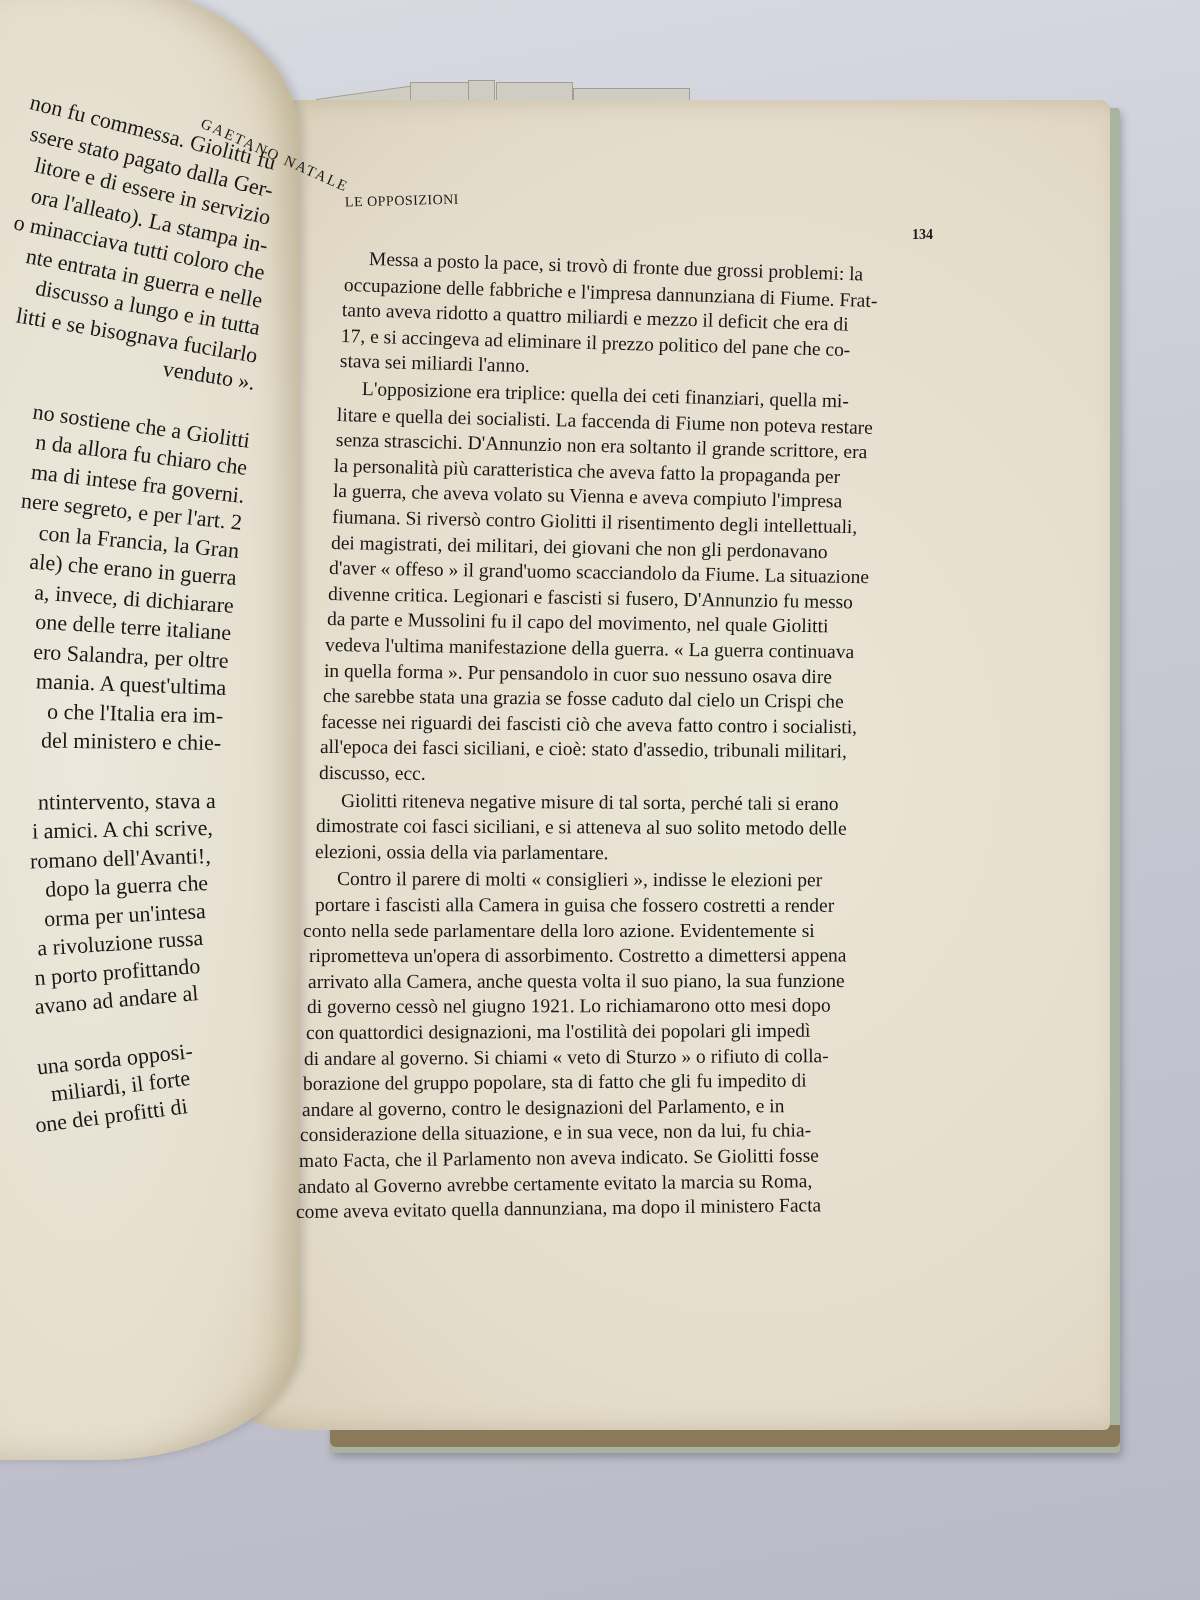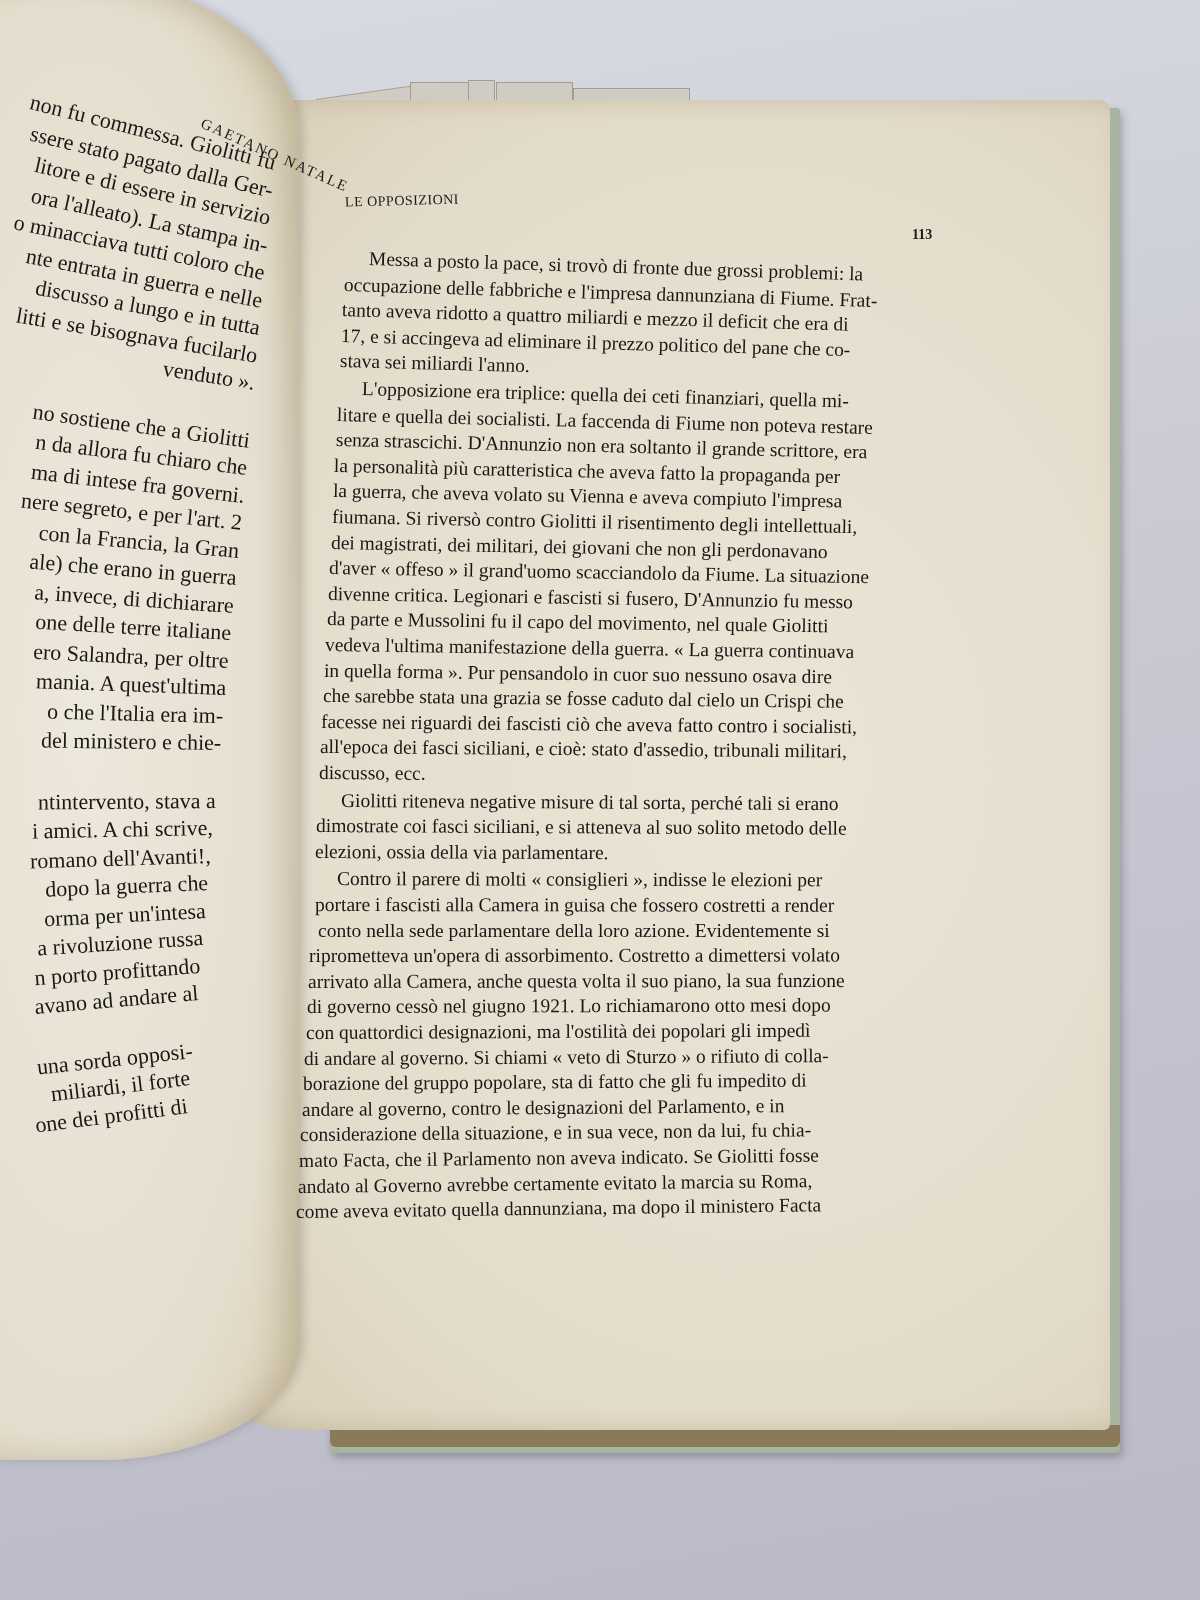--- a/index.html
+++ b/index.html
@@ -112,21 +112,21 @@
     <div class="left-line" style="right: 994.429px; top: 897.5px; transform: rotate(-2.97deg);">orma per un'intesa</div>
     <div class="left-line" style="right: 997px; top: 925px; transform: rotate(-3.6deg);">a rivoluzione russa</div>
     <div class="left-line" style="right: 999.571px; top: 952.5px; transform: rotate(-4.23deg);">n porto profittando</div>
     <div class="left-line" style="right: 1002.14px; top: 980px; transform: rotate(-4.86deg);">avano ad andare al</div>
     <div class="left-line" style="right: 1007.29px; top: 1037.5px; transform: rotate(-6.11deg);">una sorda opposi-</div>
     <div class="left-line" style="right: 1009.86px; top: 1065px; transform: rotate(-6.74deg);">miliardi, il forte</div>
     <div class="left-line" style="right: 1012.43px; top: 1092.5px; transform: rotate(-7.37deg);">one dei profitti di</div>
   </div>
 
 <div class="running-head">LE OPPOSIZIONI</div>
-<div class="page-number">113</div>
+<div class="page-number">134</div>
 <div id="right-lines">
     <div class="body-line" style="left: 369px; top: 248px; transform: rotate(1.8deg);">Messa a posto la pace, si trovò di fronte due grossi problemi: la</div>
     <div class="body-line" style="left: 343.684px; top: 273.6px; transform: rotate(1.73deg);">occupazione delle fabbriche e l'impresa dannunziana di Fiume. Frat-</div>
     <div class="body-line" style="left: 342.368px; top: 299.2px; transform: rotate(1.66deg);">tanto aveva ridotto a quattro miliardi e mezzo il deficit che era di</div>
     <div class="body-line" style="left: 341.053px; top: 324.8px; transform: rotate(1.59deg);">17, e si accingeva ad eliminare il prezzo politico del pane che co-</div>
     <div class="body-line" style="left: 339.737px; top: 350.4px; transform: rotate(1.53deg);">stava sei miliardi l'anno.</div>
     <div class="body-line" style="left: 362.421px; top: 378px; transform: rotate(1.46deg);">L'opposizione era triplice: quella dei ceti finanziari, quella mi-</div>
     <div class="body-line" style="left: 337.105px; top: 403.6px; transform: rotate(1.39deg);">litare e quella dei socialisti. La faccenda di Fiume non poteva restare</div>
     <div class="body-line" style="left: 335.789px; top: 429.2px; transform: rotate(1.32deg);">senza strascichi. D'Annunzio non era soltanto il grande scrittore, era</div>
     <div class="body-line" style="left: 334.474px; top: 454.8px; transform: rotate(1.25deg);">la personalità più caratteristica che aveva fatto la propaganda per</div>
@@ -140,22 +140,22 @@
     <div class="body-line" style="left: 323.947px; top: 659.6px; transform: rotate(0.71deg);">in quella forma ». Pur pensandolo in cuor suo nessuno osava dire</div>
     <div class="body-line" style="left: 322.632px; top: 685.2px; transform: rotate(0.64deg);">che sarebbe stata una grazia se fosse caduto dal cielo un Crispi che</div>
     <div class="body-line" style="left: 321.316px; top: 710.8px; transform: rotate(0.57deg);">facesse nei riguardi dei fascisti ciò che aveva fatto contro i socialisti,</div>
     <div class="body-line" style="left: 320px; top: 736.4px; transform: rotate(0.5deg);">all'epoca dei fasci siciliani, e cioè: stato d'assedio, tribunali militari,</div>
     <div class="body-line" style="left: 318.684px; top: 762px; transform: rotate(0.43deg);">discusso, ecc.</div>
     <div class="body-line" style="left: 341.368px; top: 789.6px; transform: rotate(0.36deg);">Giolitti riteneva negative misure di tal sorta, perché tali si erano</div>
     <div class="body-line" style="left: 316.053px; top: 815.2px; transform: rotate(0.29deg);">dimostrate coi fasci siciliani, e si atteneva al suo solito metodo delle</div>
     <div class="body-line" style="left: 314.737px; top: 840.8px; transform: rotate(0.23deg);">elezioni, ossia della via parlamentare.</div>
     <div class="body-line" style="left: 337.421px; top: 868.4px; transform: rotate(0.16deg);">Contro il parere di molti « consiglieri », indisse le elezioni per</div>
     <div class="body-line" style="left: 315px; top: 894px; transform: rotate(0.09deg);">portare i fascisti alla Camera in guisa che fossero costretti a render</div>
-    <div class="body-line" style="left: 318px; top: 919.6px; transform: rotate(0.02deg);">conto nella sede parlamentare della loro azione. Evidentemente si</div>
-    <div class="body-line" style="left: 309.474px; top: 945.2px; transform: rotate(-0.05deg);">riprometteva un'opera di assorbimento. Costretto a dimettersi volato</div>
+    <div class="body-line" style="left: 303px; top: 919.6px; transform: rotate(0.02deg);">conto nella sede parlamentare della loro azione. Evidentemente si</div>
+    <div class="body-line" style="left: 309.474px; top: 945.2px; transform: rotate(-0.05deg);">riprometteva un'opera di assorbimento. Costretto a dimettersi appena</div>
     <div class="body-line" style="left: 308.158px; top: 970.8px; transform: rotate(-0.12deg);">arrivato alla Camera, anche questa volta il suo piano, la sua funzione</div>
     <div class="body-line" style="left: 306.842px; top: 996.4px; transform: rotate(-0.18deg);">di governo cessò nel giugno 1921. Lo richiamarono otto mesi dopo</div>
     <div class="body-line" style="left: 305.526px; top: 1022px; transform: rotate(-0.25deg);">con quattordici designazioni, ma l'ostilità dei popolari gli impedì</div>
     <div class="body-line" style="left: 304.211px; top: 1047.6px; transform: rotate(-0.32deg);">di andare al governo. Si chiami « veto di Sturzo » o rifiuto di colla-</div>
     <div class="body-line" style="left: 302.895px; top: 1073.2px; transform: rotate(-0.39deg);">borazione del gruppo popolare, sta di fatto che gli fu impedito di</div>
     <div class="body-line" style="left: 301.579px; top: 1098.8px; transform: rotate(-0.46deg);">andare al governo, contro le designazioni del Parlamento, e in</div>
     <div class="body-line" style="left: 300.263px; top: 1124.4px; transform: rotate(-0.53deg);">considerazione della situazione, e in sua vece, non da lui, fu chia-</div>
     <div class="body-line" style="left: 298.947px; top: 1150px; transform: rotate(-0.59deg);">mato Facta, che il Parlamento non aveva indicato. Se Giolitti fosse</div>
     <div class="body-line" style="left: 297.632px; top: 1175.6px; transform: rotate(-0.66deg);">andato al Governo avrebbe certamente evitato la marcia su Roma,</div>
     <div class="body-line" style="left: 296.316px; top: 1201.2px; transform: rotate(-0.73deg);">come aveva evitato quella dannunziana, ma dopo il ministero Facta</div>

